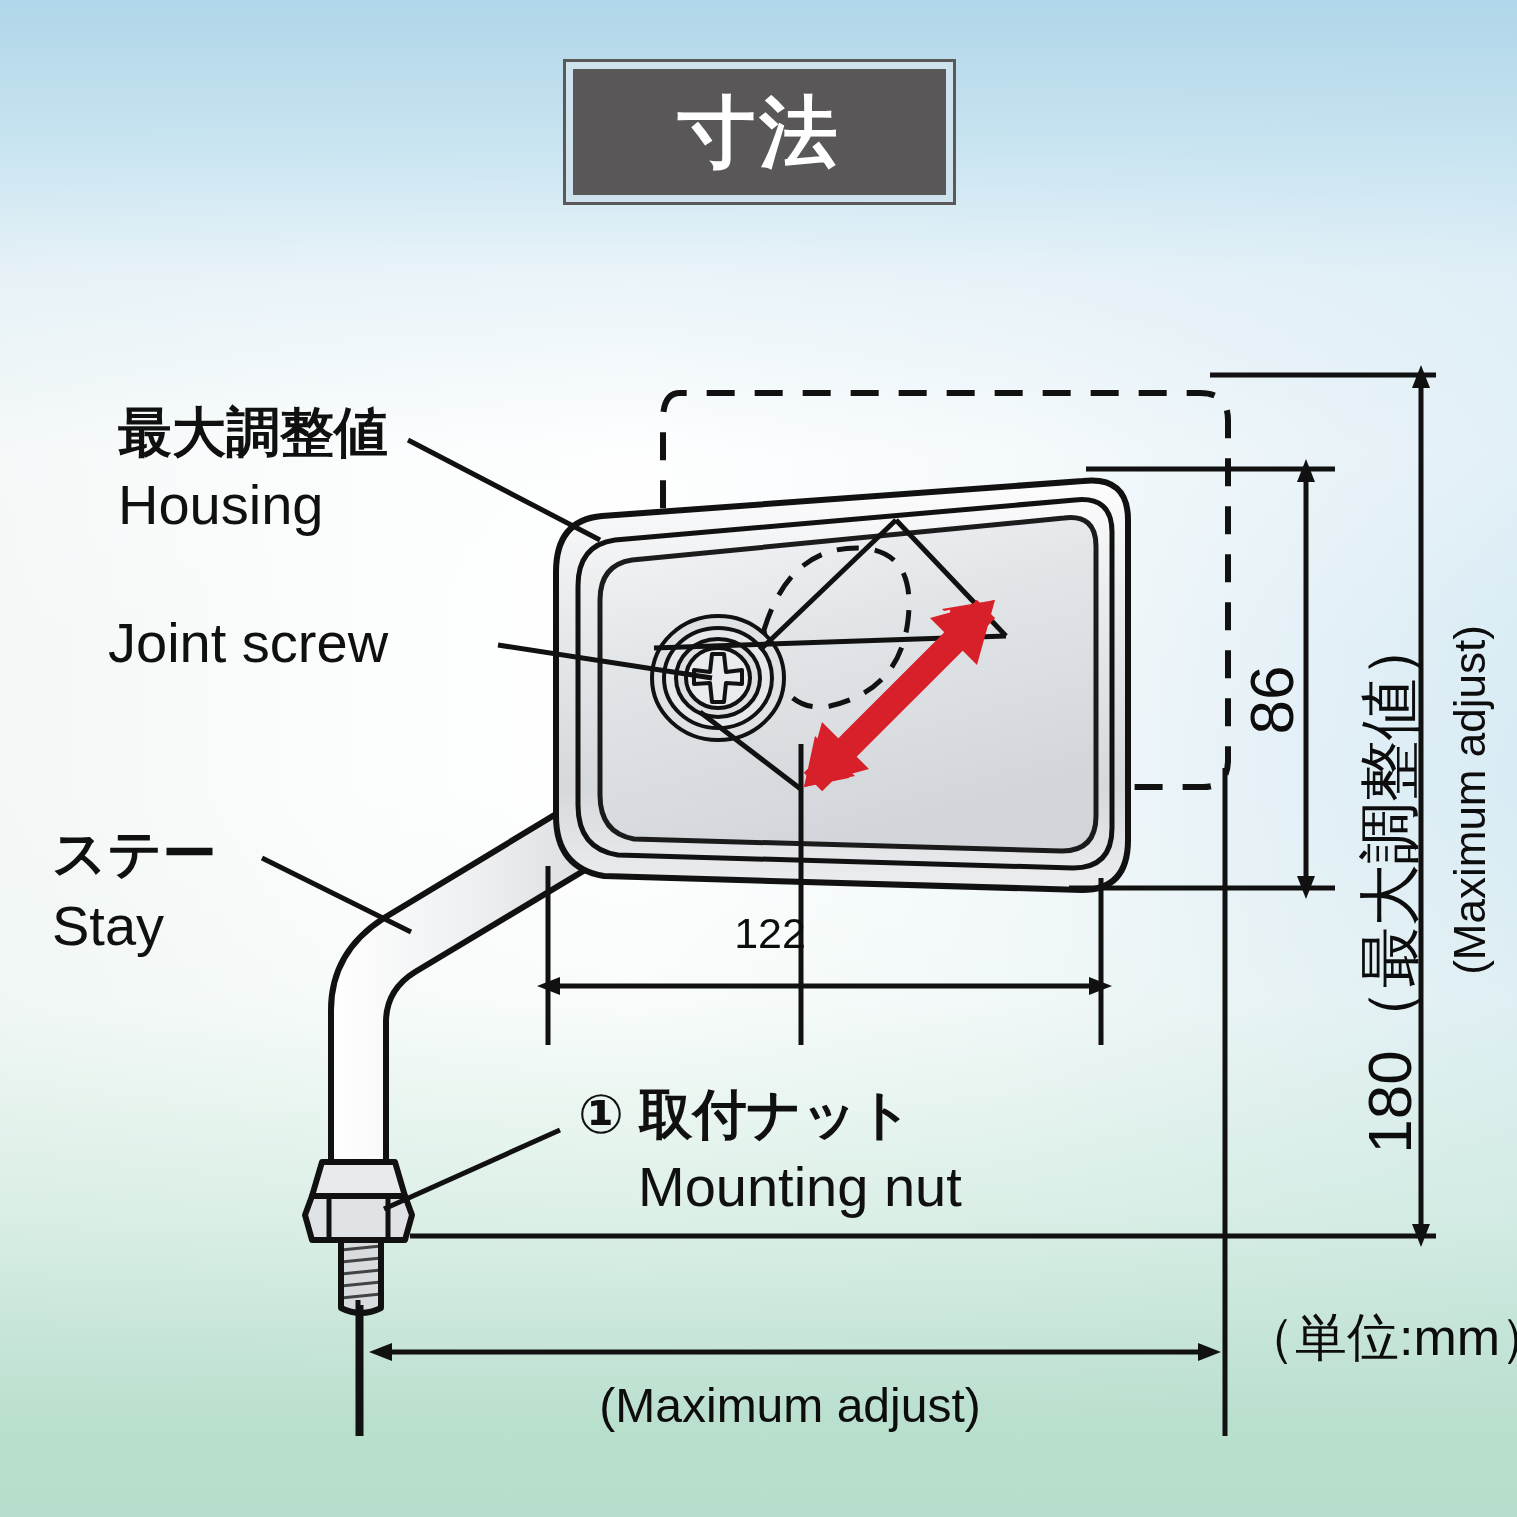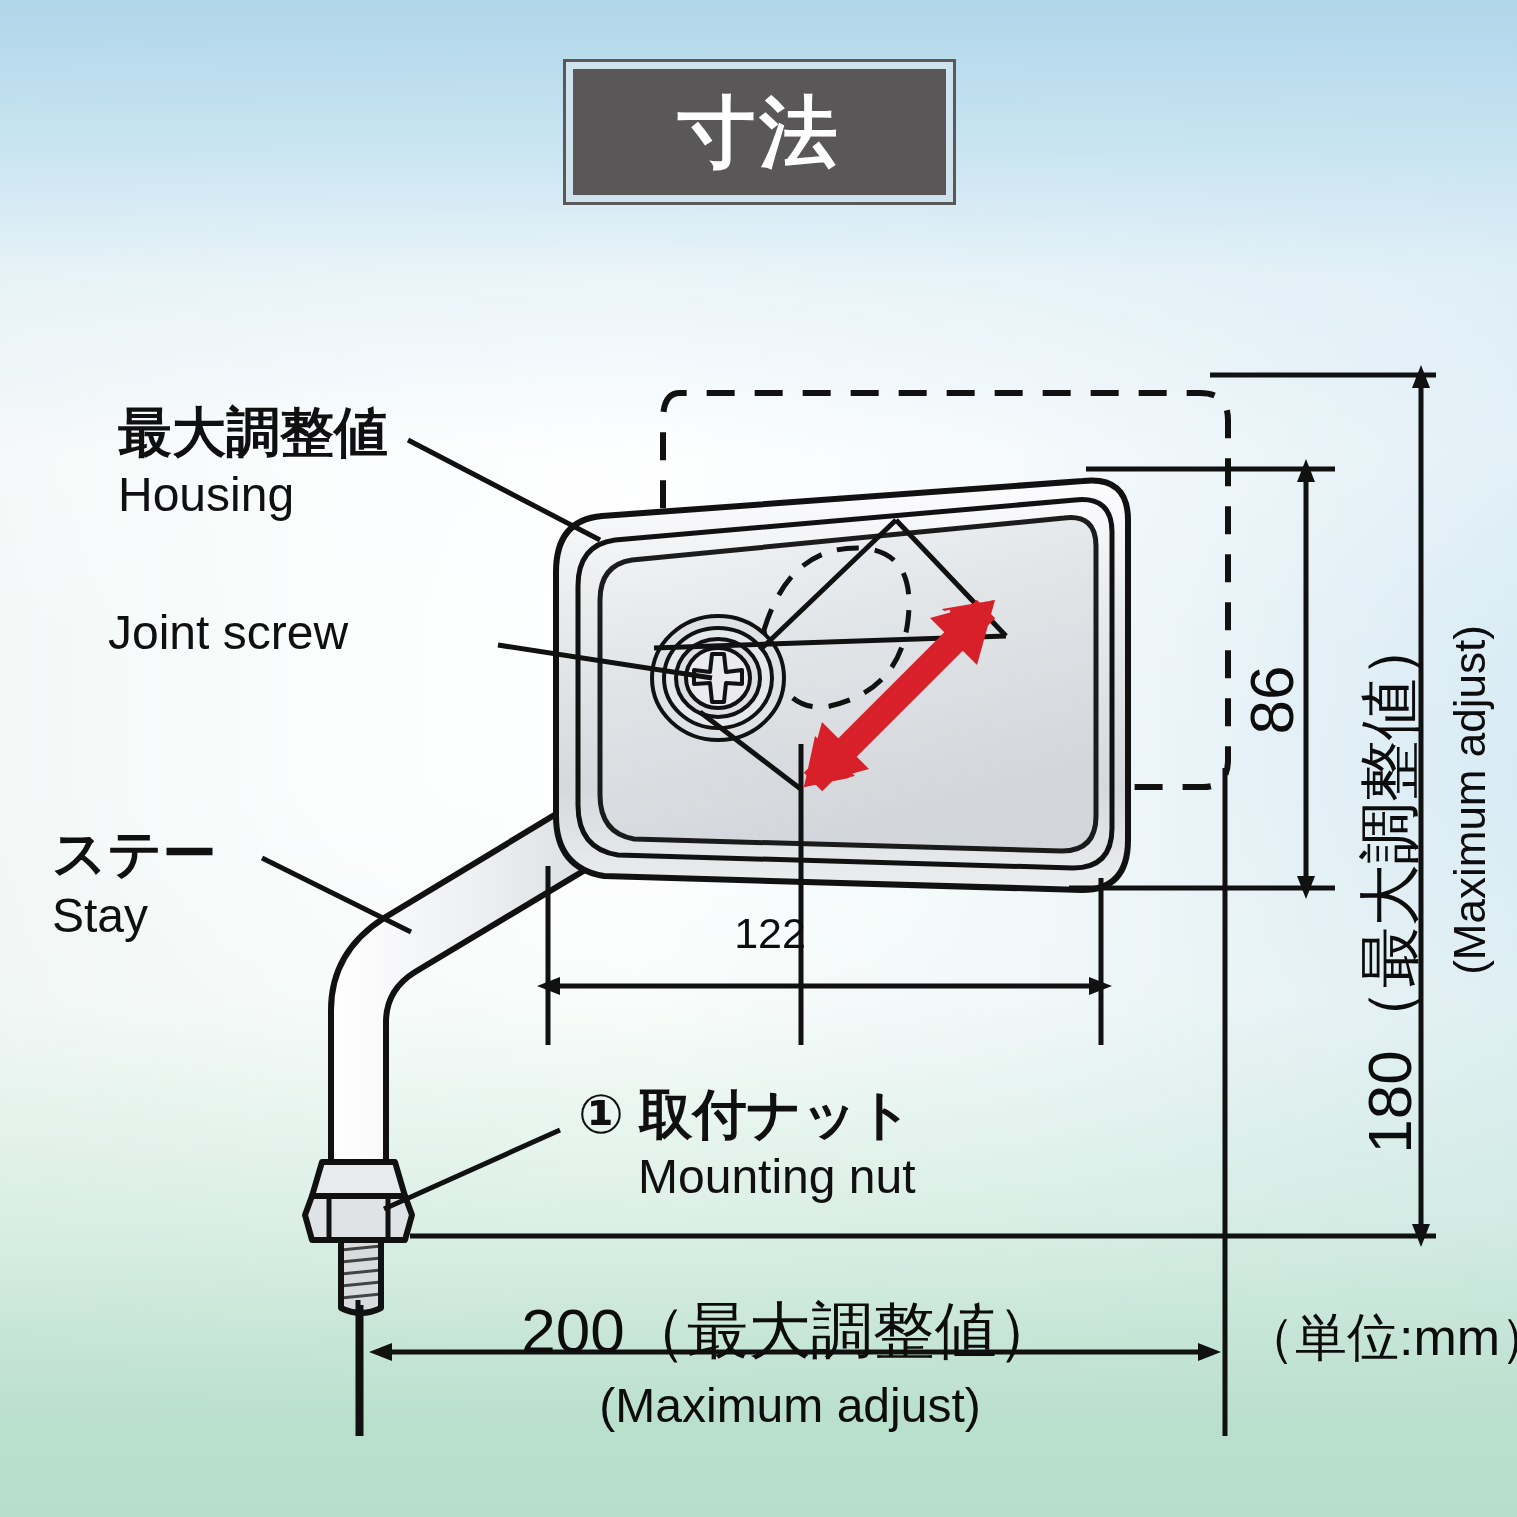--- a/index.html
+++ b/index.html
@@ -62,26 +62,26 @@
   
   .callout { position: absolute; }
   .cal-jp {
     font-size: 54px;
     font-weight: bold;
     color: #101010;
     line-height: 1.02;
     white-space: nowrap;
   }
   .cal-en {
-    font-size: 48px;
+    font-size: 56px;
     font-weight: normal;
     color: #101010;
     line-height: 1.05;
     white-space: nowrap;
-    margin-top: 10px;
+    margin-top: 16px;
   }
   .cal-en.indent { margin-left: 60px; text-align: right; }
 
   #callout-housing { left: 118px; top: 405px; }
   #callout-joint   { left: 48px;  top: 598px; }
   #callout-stay    { left: 52px;  top: 826px; }
   #callout-nut     { left: 578px; top: 1087px; }
 
   
   .dim-text {
@@ -345,18 +345,17 @@
     <div class="cal-en indent">Mounting nut</div>
   </div>
 
   <div class="dim-text" id="dim-122">122</div>
 
   <div class="dim-text" id="dim-86">86</div>
 
   <div class="dim-text" id="dim-180-jp">180（最大調整値）</div>
   <div class="dim-text" id="dim-180-en">(Maximum adjust)</div>
 
-  <div class="dim-text" id="dim-200-jp">200（最大調整値）</div>
   <div class="dim-text" id="dim-200-en">(Maximum adjust)</div>
 
   <div class="dim-text" id="unit-note">（単位:mm）</div>
 
 </div>
 
 </body></html>

